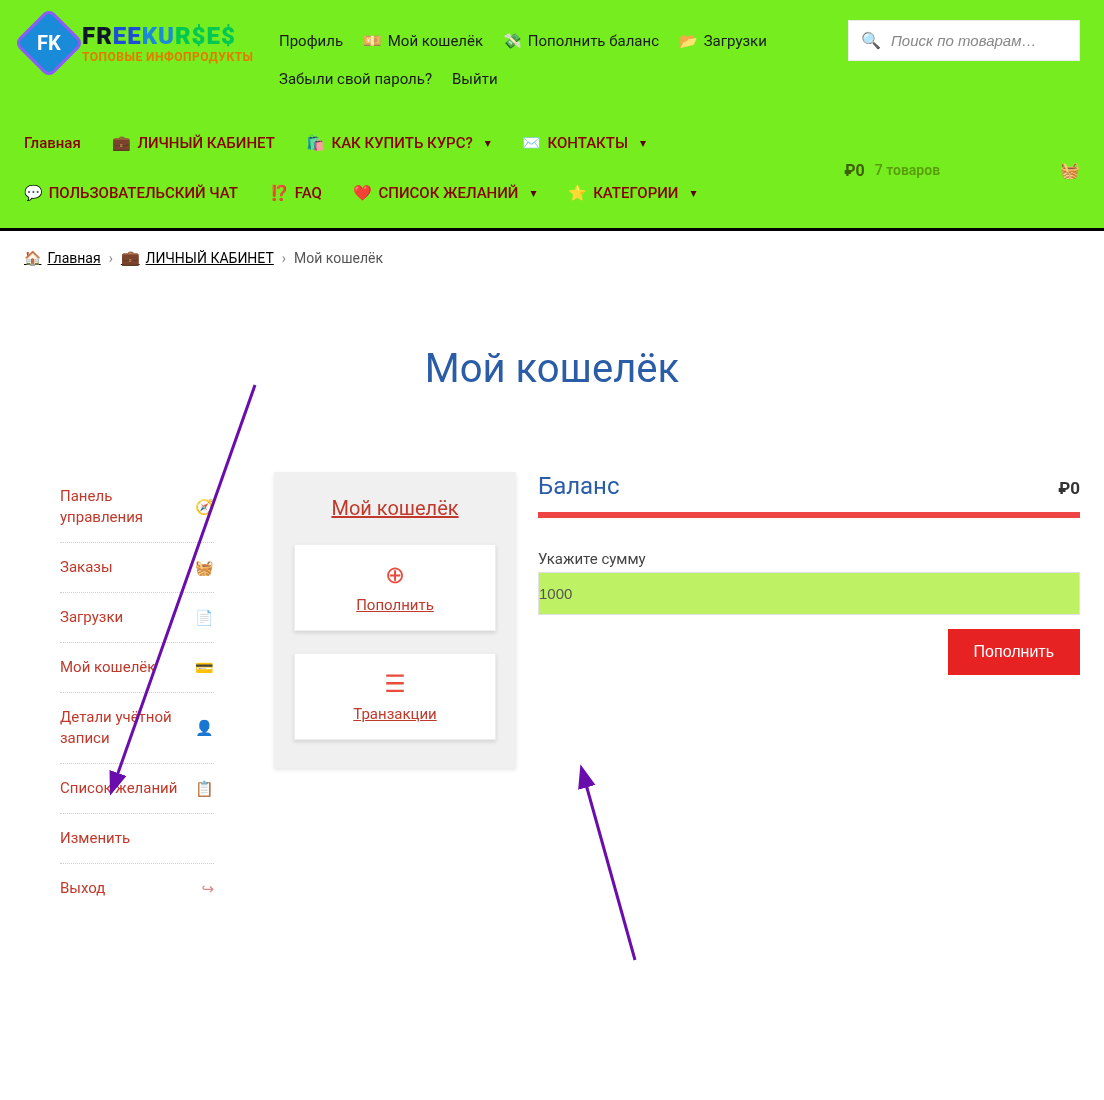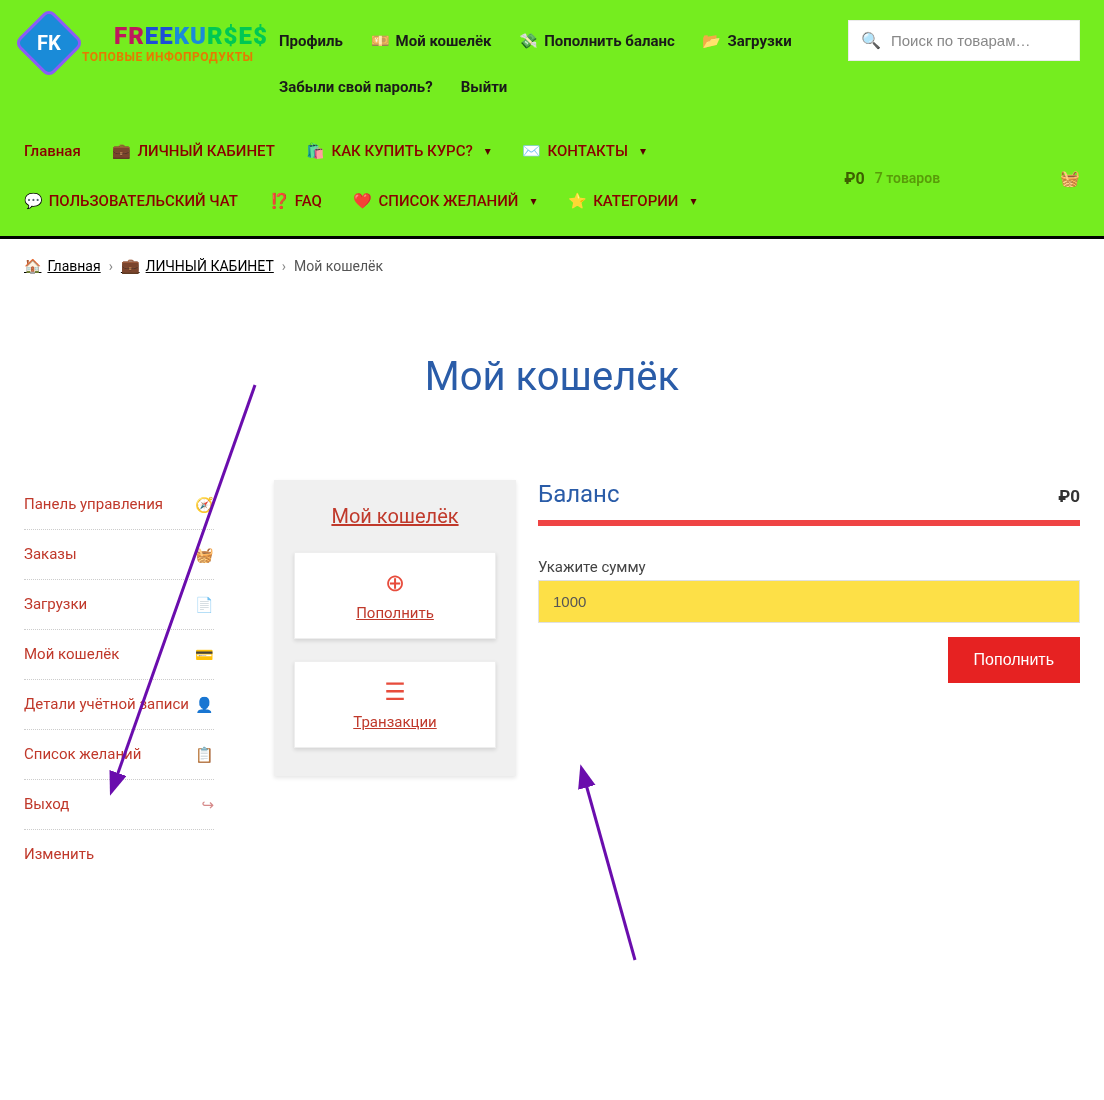--- a/index.html
+++ b/index.html
@@ -6,32 +6,32 @@
 body { font-family: -apple-system, BlinkMacSystemFont, "Segoe UI", Roboto, Arial, sans-serif; background: #fff; color: #333; width: 1104px; }
 
 
 .header-top { background: #75ed1f; padding: 18px 24px 0; display: flex; align-items: flex-start; }
 .logo-wrap { width: 255px; flex-shrink: 0; }
 .logo { display: flex; align-items: center; gap: 8px; }
 .logo-badge { width: 50px; height: 50px; background: #1a8bd8; border: 3px solid #8b5cf6; border-radius: 8px; display: flex; align-items: center; justify-content: center; font-weight: bold; color: #fff; font-size: 20px; transform: rotate(45deg); }
 .logo-badge span { transform: rotate(-45deg); }
 .logo-text { display: flex; flex-direction: column; }
 .logo-title { font-weight: 900; font-size: 24px; letter-spacing: 1px; }
-.logo-title .c1 { color: #be185d; margin-left: 32px; }
+.logo-title .c1 { color: #0f172a; }
 .logo-title .c2 { color: #1d4ed8; }
 .logo-title .c3 { color: #1a8bd8; }
 .logo-title .c4 { color: #00c853; }
 .logo-sub { color: #e67a00; font-weight: 700; font-size: 12px; letter-spacing: 0.5px; }
 
-.top-menu { flex: 1; display: flex; flex-wrap: wrap; gap: 28px; padding: 14px 0 24px; font-weight: bold; }
+.top-menu { flex: 1; display: flex; flex-wrap: wrap; gap: 20px; padding: 14px 0 24px; }
 .top-menu a { color: #1a1a1a; text-decoration: none; font-size: 15px; display: flex; align-items: center; gap: 6px; }
 
 .search-box { width: 232px; margin-top: 2px; background: #fff; border: 1px solid rgba(0,0,0,0.08); display: flex; align-items: center; padding: 10px 12px; gap: 10px; }
 .search-box .ic { color: #888; font-size: 16px; }
-.search-box input { border: none; outline: none; font-size: 15px; width: 100%; background: transparent; color: #7f1d1d; }
+.search-box input { border: none; outline: none; font-size: 15px; width: 100%; background: transparent; color: #7f1d1d; font-style: italic; }
 .search-box input::placeholder { color: #888; }
 
 
 .main-nav { background: #75ed1f; padding: 0 24px; }
 .main-nav-row { display: flex; align-items: center; }
 .nav-links { display: flex; flex-wrap: wrap; gap: 32px; flex: 1; padding: 22px 0 26px; }
 .nav-links a { color: #8a0000; text-decoration: none; font-size: 15px; font-weight: 500; display: flex; align-items: center; gap: 6px; }
 .cart { display: flex; align-items: center; gap: 10px; color: #4d7a00; font-weight: 600; }
 .cart .amount { font-weight: 700; color: #3d6000; }
 .cart .items { font-size: 14px; opacity: 0.7; }
@@ -43,39 +43,39 @@
 .breadcrumb a { color: #000; text-decoration: underline; display: flex; align-items: center; gap: 6px; }
 .breadcrumb .sep { color: #888; }
 .breadcrumb .current { color: #555; }
 
 
 .page-title { text-align: center; color: #2a5ca8; font-size: 40px; font-weight: 400; margin: 60px 0 80px; }
 
 
 .content { display: flex; gap: 60px; padding: 0 24px 40px; }
 .sidebar { width: 190px; flex-shrink: 0; }
-.side-item { display: flex; justify-content: space-between; align-items: center; padding: 14px 0; border-bottom: 1px dotted #ccc; color: #c0392b; font-size: 15px; cursor: pointer; }
+.side-item { display: flex; justify-content: space-between; align-items: center; padding: 14px 0; border-bottom: 1px dotted #ccc; color: #c0392b; font-size: 15px; cursor: pointer; margin-left: 36px; }
 .side-item .lbl { line-height: 1.4; }
 .side-item .ic { color: #d68a8a; font-size: 15px; }
 .side-item:last-child { border-bottom: none; }
 
 .main { flex: 1; display: flex; gap: 22px; align-items: flex-start; }
 .wallet-box { background: #f0f0f0; padding: 24px 20px 28px; width: 242px; flex-shrink: 0; box-shadow: 0 2px 4px rgba(0,0,0,0.1); }
 .wallet-box h3 { color: #c0392b; font-weight: 400; font-size: 20px; text-align: center; text-decoration: underline; margin-bottom: 24px; }
 .wallet-btn { background: #fff; border: 1px solid #eee; box-shadow: 0 2px 4px rgba(0,0,0,0.12); padding: 16px; text-align: center; margin-bottom: 22px; cursor: pointer; }
 .wallet-btn:last-child { margin-bottom: 0; }
 .wallet-btn .ic { color: #e74c3c; font-size: 24px; display: block; margin-bottom: 6px; }
 .wallet-btn .lbl { color: #c0392b; text-decoration: underline; font-size: 15px; }
 
 .balance-area { flex: 1; }
 .bal-row { display: flex; justify-content: space-between; align-items: baseline; border-bottom: 6px solid #ef4444; padding-bottom: 12px; margin-bottom: 32px; }
 .bal-row h3 { color: #2a5ca8; font-size: 24px; font-weight: 400; }
 .bal-row .amt { font-weight: 700; font-size: 17px; color: #333; }
 .amount-label { color: #444; font-size: 15px; margin-bottom: 4px; display: block; }
-.amount-input { width: 100%; padding: 12px 14px; background: #fde047; border: 1px solid #e0e0e0; font-size: 15px; color: #555; outline: none; }
+.amount-input { width: 100%; padding: 12px 0; background: #bef264; border: 1px solid #e0e0e0; font-size: 15px; color: #555; outline: none; }
 .submit-row { display: flex; justify-content: flex-end; margin-top: 14px; }
 .submit-btn { background: #e62222; color: #fff; border: none; padding: 14px 26px; font-size: 16px; font-weight: 500; cursor: pointer; }
 
 .chev { font-size: 12px; color: #5a0000; margin-left: 6px; }
 .emoji { font-size: 15px; }
 
 
 .arrows { position: absolute; top: 0; left: 0; pointer-events: none; }
 </style>
 </head>
@@ -208,25 +208,25 @@
       </div>
     <div class="side-item">
         <span class="lbl">Детали учётной записи</span>
         <span class="ic">👤</span>
       </div>
     <div class="side-item">
         <span class="lbl">Список желаний</span>
         <span class="ic">📋</span>
       </div>
     <div class="side-item">
+        <span class="lbl">Изменить</span>
+      </div>
+    <div class="side-item">
         <span class="lbl">Выход</span>
         <span class="ic">↪</span>
-      </div>
-    <div class="side-item">
-        <span class="lbl">Изменить</span>
       </div>
   </div>
 
   <div class="main">
     <div class="wallet-box">
       <h3>Мой кошелёк</h3>
       <div class="wallet-btn">
         <span class="ic">⊕</span>
         <span class="lbl">Пополнить</span>
       </div>

